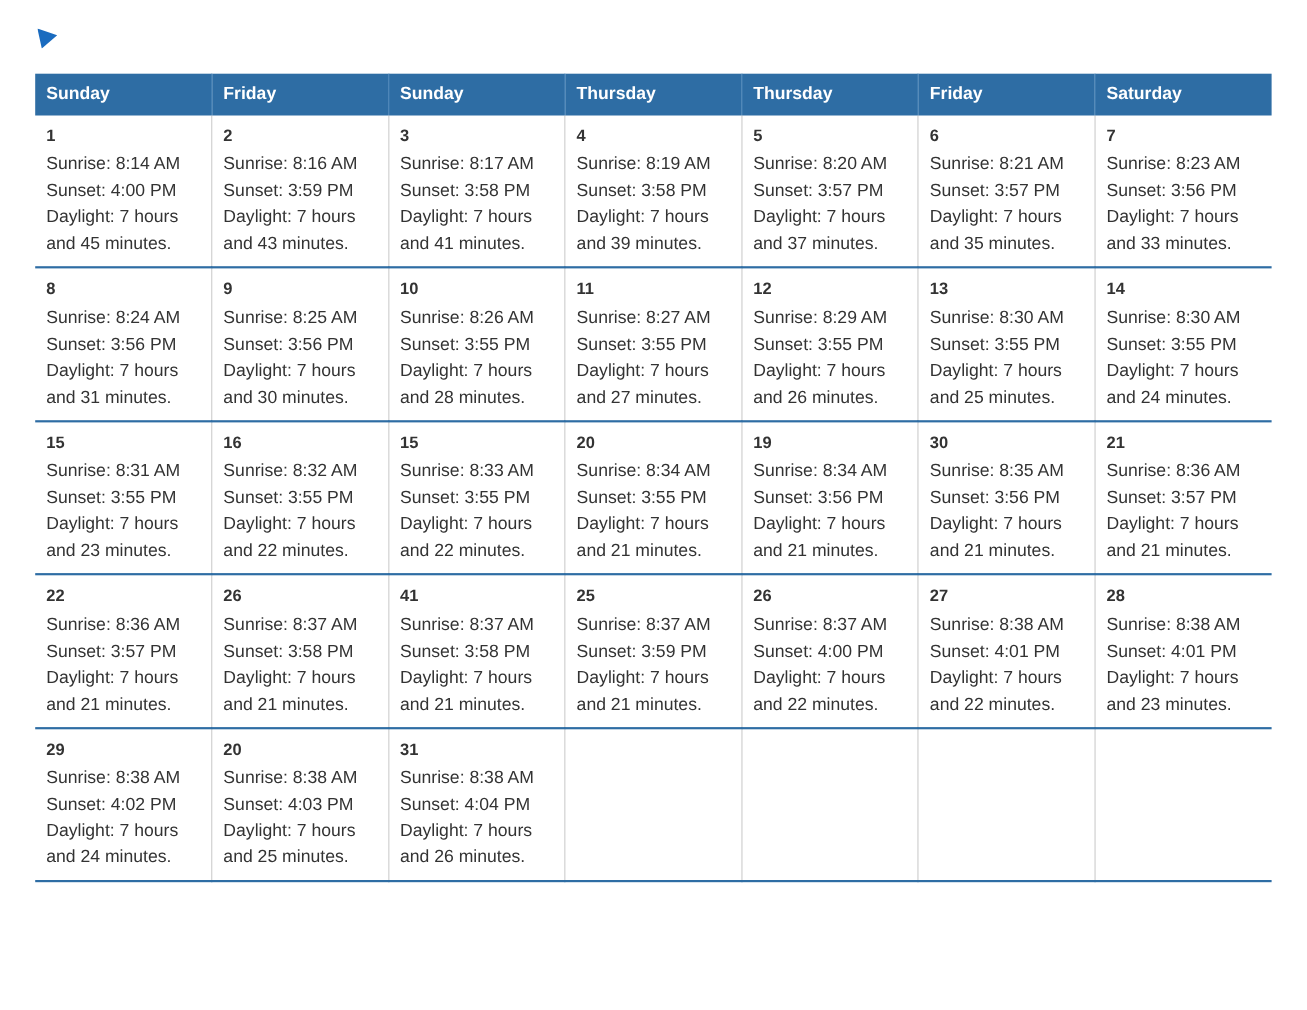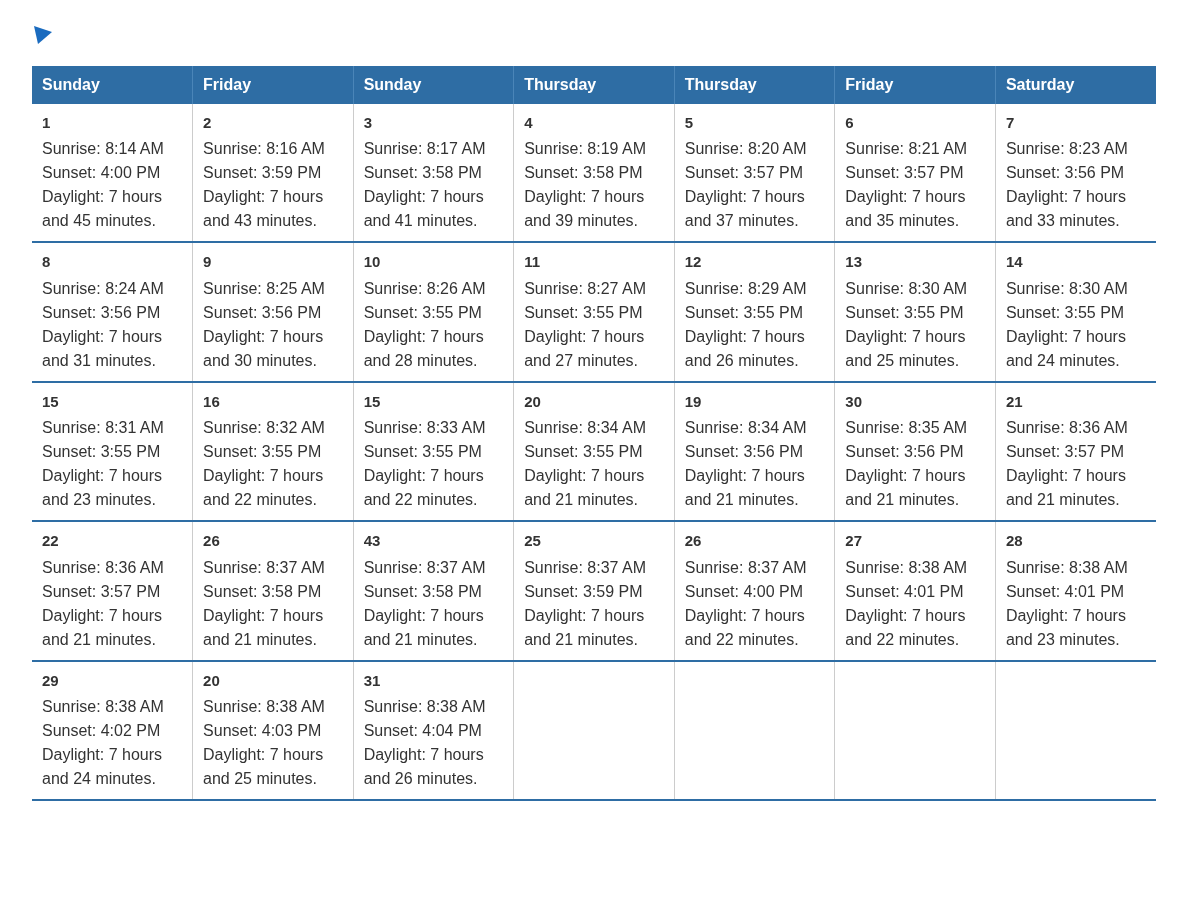--- a/index.html
+++ b/index.html
@@ -225,21 +225,21 @@
       <tr>
         <td>
           <div class="day-number">22</div>
           <div class="day-info">Sunrise: 8:36 AM<br>Sunset: 3:57 PM<br>Daylight: 7 hours<br>and 21 minutes.</div>
         </td>
         <td>
           <div class="day-number">26</div>
           <div class="day-info">Sunrise: 8:37 AM<br>Sunset: 3:58 PM<br>Daylight: 7 hours<br>and 21 minutes.</div>
         </td>
         <td>
-          <div class="day-number">43</div>
+          <div class="day-number">41</div>
           <div class="day-info">Sunrise: 8:37 AM<br>Sunset: 3:58 PM<br>Daylight: 7 hours<br>and 21 minutes.</div>
         </td>
         <td>
           <div class="day-number">25</div>
           <div class="day-info">Sunrise: 8:37 AM<br>Sunset: 3:59 PM<br>Daylight: 7 hours<br>and 21 minutes.</div>
         </td>
         <td>
           <div class="day-number">26</div>
           <div class="day-info">Sunrise: 8:37 AM<br>Sunset: 4:00 PM<br>Daylight: 7 hours<br>and 22 minutes.</div>
         </td>

